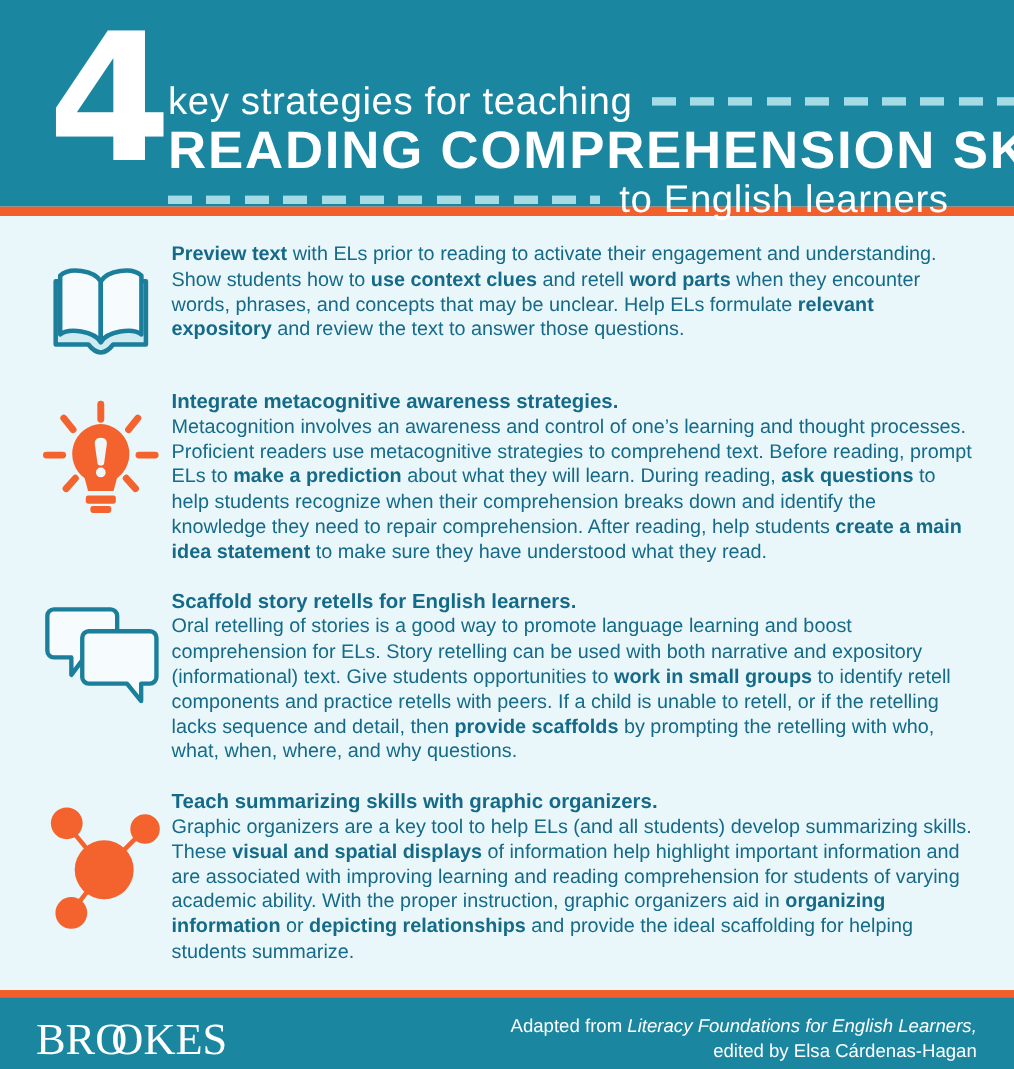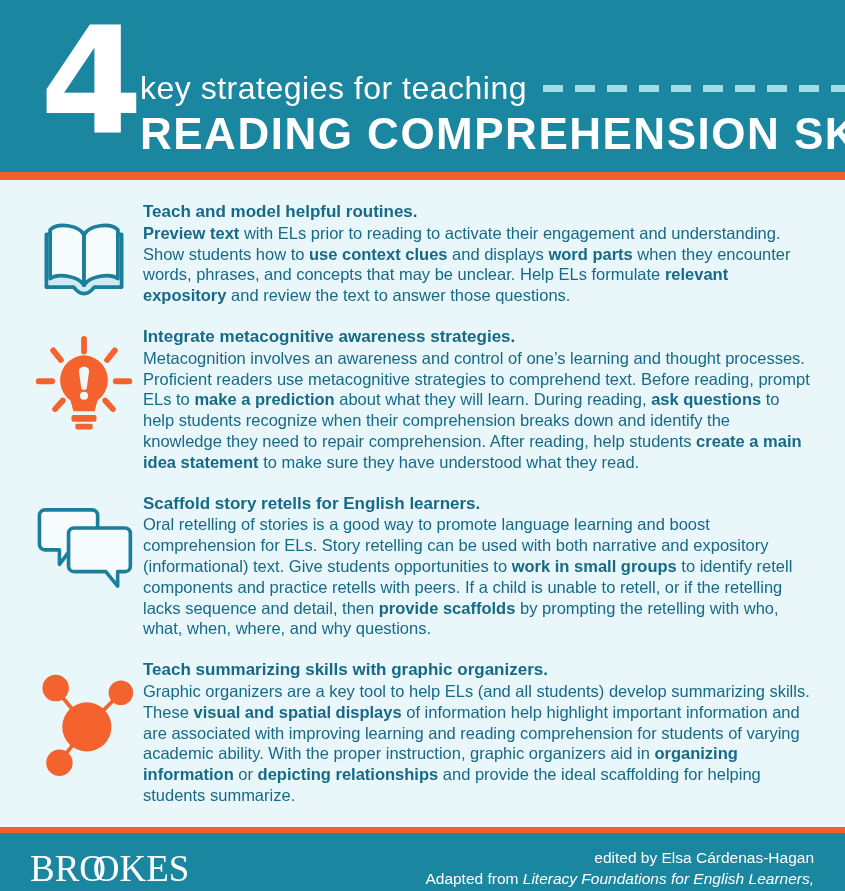--- a/index.html
+++ b/index.html
@@ -80,39 +80,42 @@
   <header class="header">
     <div class="big-num">4</div>
     <div class="header-lines">
       <div class="hline">
         <span class="hline-text">key strategies for teaching</span>
         <span class="dash-run"></span>
       </div>
       <div class="hline">
         <span class="hline2-text">READING COMPREHENSION SKILLS</span>
       </div>
+      <div class="hline">
+        <span class="dash-run lead"></span>
+        <span class="hline-text">to English learners</span>
+      </div>
     </div>
   </header>
 
   <div class="rule-orange-top"></div>
 
   <main class="main">
 
     <section class="strategy">
       <div class="icon-col">
         <svg width="94" height="94" viewBox="0 0 100 100">
           <path d="M10 26 H90 V82 H61 Q50 96 39 82 H10 Z" fill="#cfeaf1" stroke="#1b7f9c" stroke-width="4" stroke-linejoin="round"></path>
           <path d="M50 80 C44 70 22 67 14 73 V21 C22 13 44 16 50 26 Z" fill="#f6fbfd" stroke="#1b7f9c" stroke-width="4" stroke-linejoin="round"></path>
           <path d="M50 80 C56 70 78 67 86 73 V21 C78 13 56 16 50 26 Z" fill="#f6fbfd" stroke="#1b7f9c" stroke-width="4" stroke-linejoin="round"></path>
           <line x1="50" y1="26" x2="50" y2="80" stroke="#1b7f9c" stroke-width="3"></line>
         </svg>
       </div>
       <div class="text-col">
-        <h3>Teach and model helpful routines.</h3>
-        <p><b>Preview text</b><span> with ELs prior to reading to activate their engagement and understanding. Show students how to </span><b>use context clues</b><span> and displays </span><b>word parts</b><span> when they encounter words, phrases, and concepts that may be unclear. Help ELs formulate </span><b>relevant expository</b><span> and review the text to answer those questions.</span></p>
+        <p><b>Preview text</b><span> with ELs prior to reading to activate their engagement and understanding. Show students how to </span><b>use context clues</b><span> and retell </span><b>word parts</b><span> when they encounter words, phrases, and concepts that may be unclear. Help ELs formulate </span><b>relevant expository</b><span> and review the text to answer those questions.</span></p>
       </div>
     </section>
 
     <section class="strategy">
       <div class="icon-col">
         <svg width="106" height="106" viewBox="0 0 110 110">
           <g stroke="#f4622d" stroke-width="6" stroke-linecap="round">
             <line x1="55" y1="4" x2="55" y2="17"></line>
             <line x1="23" y1="16" x2="31" y2="26"></line>
             <line x1="87" y1="16" x2="79" y2="26"></line>
@@ -172,18 +175,18 @@
   <div class="rule-orange-bottom"></div>
 
   <footer class="footer">
     <div class="logo">
       <span>BR</span>
         <span class="o1">O</span>
         <span class="o2">O</span>
         <span>KES</span>
     </div>
     <div class="credit">
+      <div><span>Adapted from </span><i>Literacy Foundations for English Learners,</i></div>
       <div>edited by Elsa Cárdenas-Hagan</div>
-      <div><span>Adapted from </span><i>Literacy Foundations for English Learners,</i></div>
     </div>
   </footer>
 
 </div>
 
 </body></html>

